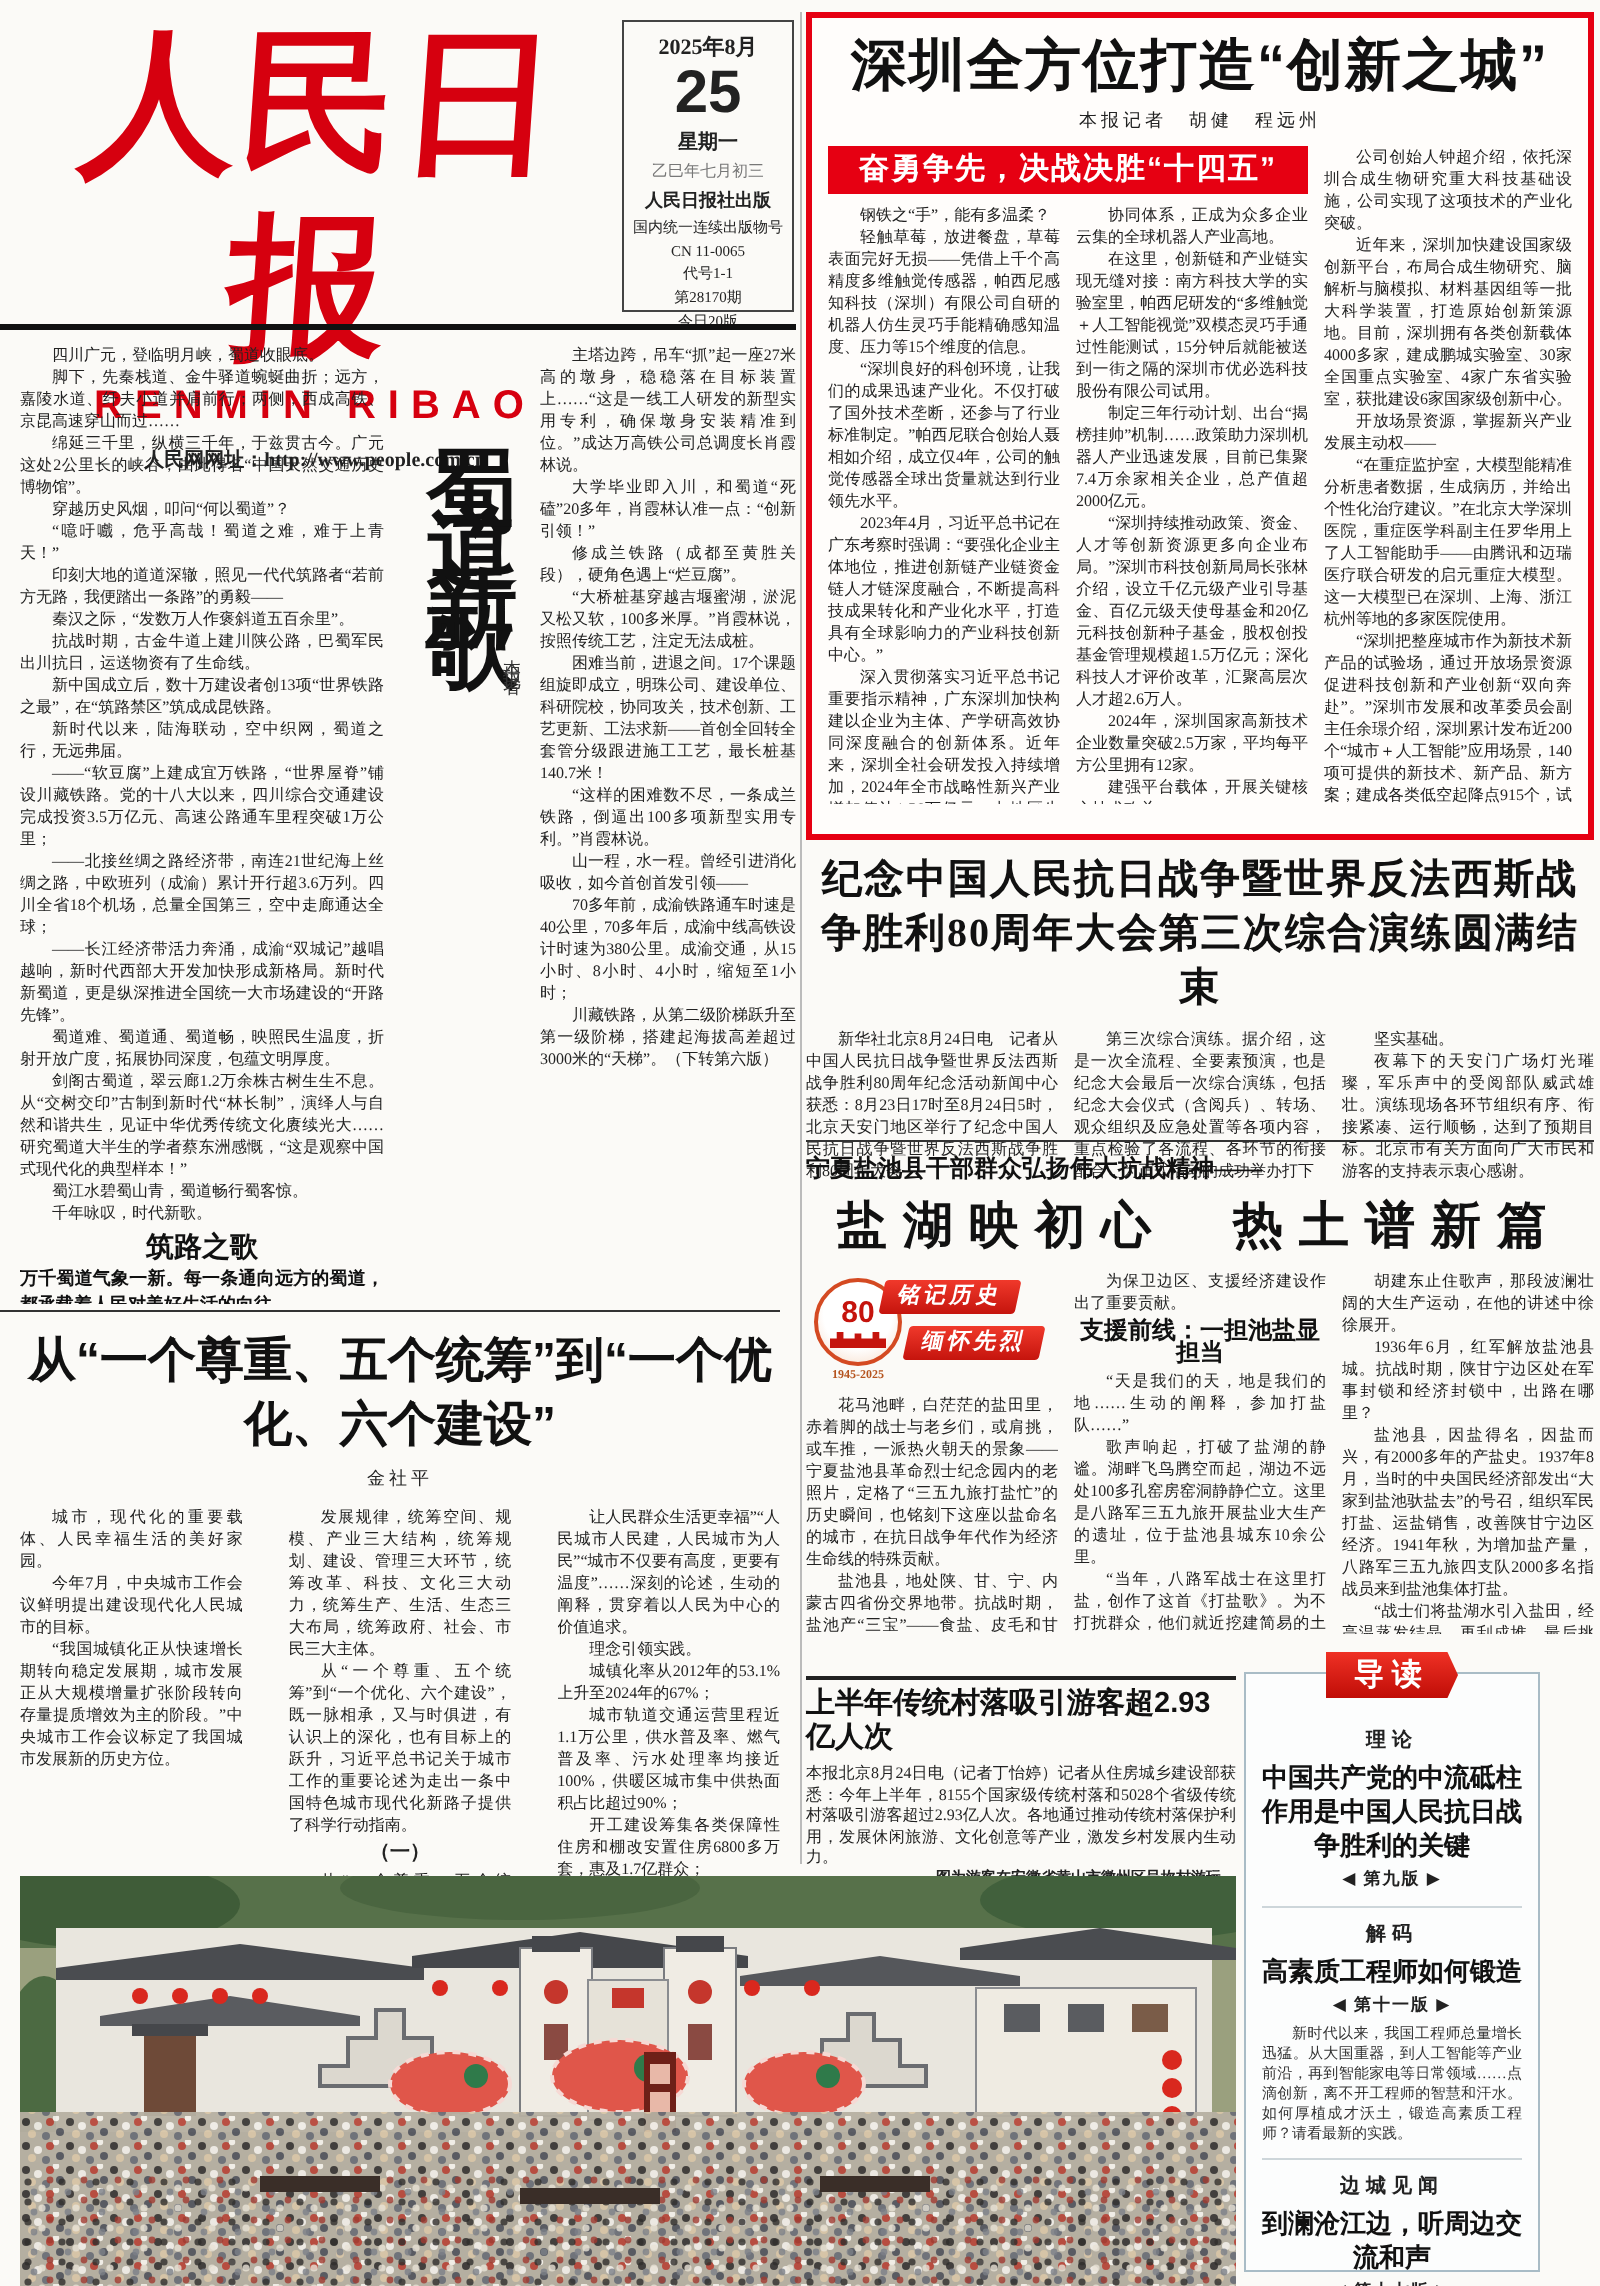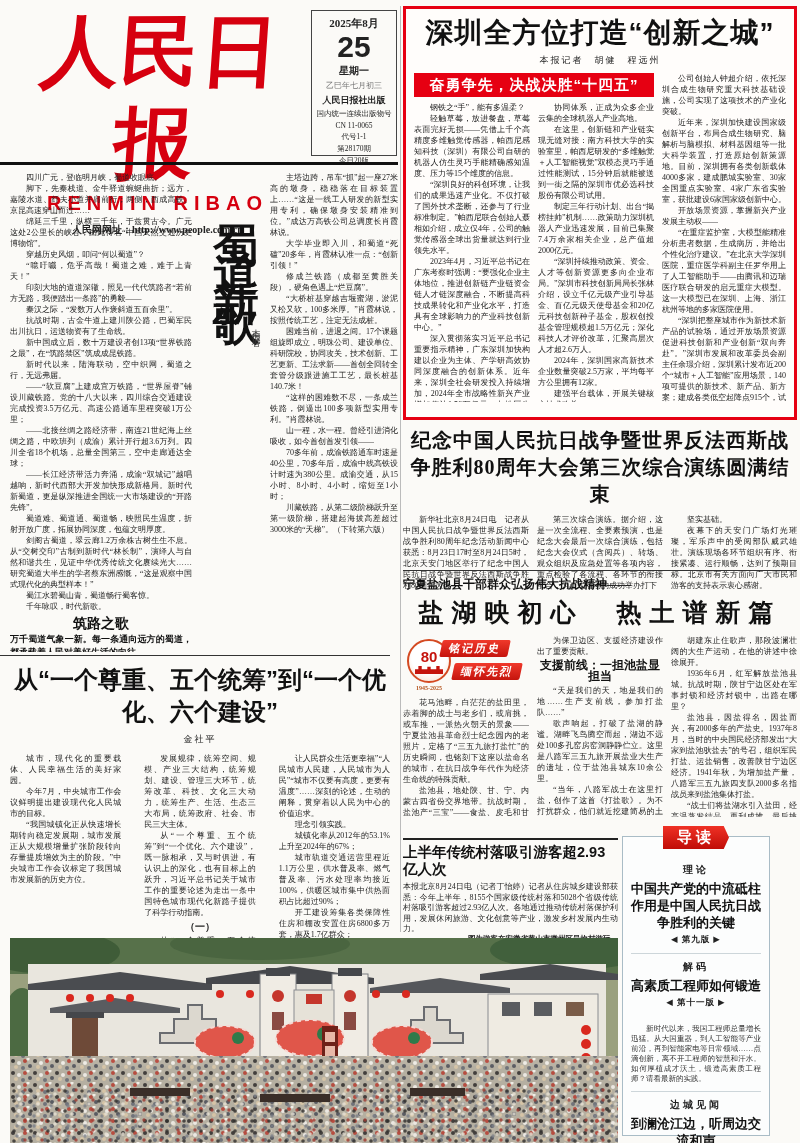--- a/index.html
+++ b/index.html
@@ -86,21 +86,21 @@
   .vg-cap { font-size:7.5px; color:#222; text-align:right; font-weight:700; }
 
   
   .daodu { position:absolute; left:622px; top:836px; width:148px; height:300px; border:1px solid #a9bcc6; background:#fcfdfd; padding:20px 8px 6px; }
   .dd-tag { position:absolute; left:50%; top:-11px; transform:translateX(-50%); background:linear-gradient(180deg,#ef3125,#c00d07); color:#fff; font-weight:900; font-size:15px; letter-spacing:4px; padding:2px 14px; clip-path:polygon(0 0,92% 0,100% 50%,92% 100%,0 100%); font-family:"Liberation Sans",sans-serif; }
   .dd-sec { padding:6px 0 7px; border-bottom:1px solid #cdd6da; }
   .dd-sec:last-child { border-bottom:none; }
   .dd-cat { text-align:center; font-size:10px; font-weight:700; color:#222; letter-spacing:3px; }
   .dd-title { text-align:center; font-size:13px; font-weight:900; color:#111; line-height:17px; margin-top:3px; font-family:"Liberation Sans",sans-serif; }
   .dd-page { text-align:center; font-size:8.5px; font-weight:700; color:#222; margin-top:3px; letter-spacing:1px; }
-  .dd-body { font-size:7.5px; line-height:10px; text-align:justify; color:#333; margin-top:15px; text-indent:2em; }
+  .dd-body { font-size:7.5px; line-height:10px; text-align:justify; color:#333; margin-top:3px; text-indent:2em; }
 
   
   .photo { position:absolute; left:10px; top:938px; width:608px; height:205px; overflow:hidden; background:#9aa07e; }
 </style>
 </head>
 <body>
 
 <div class="page">
 
   <div class="masthead">
@@ -245,21 +245,21 @@
         </div>
         <div>
             <p>花马池畔，白茫茫的盐田里，赤着脚的战士与老乡们，或肩挑，或车推，一派热火朝天的景象——宁夏盐池县革命烈士纪念园内的老照片，定格了“三五九旅打盐忙”的历史瞬间，也铭刻下这座以盐命名的城市，在抗日战争年代作为经济生命线的特殊贡献。</p>
             <p>盐池县，地处陕、甘、宁、内蒙古四省份交界地带。抗战时期，盐池产“三宝”——食盐、皮毛和甘草，是陕甘宁边区重要的经济支柱和财政来源，</p>
           </div>
       </div>
       <div class="col">
         <p>为保卫边区、支援经济建设作出了重要贡献。</p>
         <div class="yh-subhead">支援前线：一担池盐显担当</div>
         <div>
-            <p>“天是我们的天，地是我们的地……生产支前线，参加打盐队……”</p>
+            <p>“天是我们的天，地是我们的地……生动的阐释，参加打盐队……”</p>
             <p>歌声响起，打破了盐湖的静谧。湖畔飞鸟腾空而起，湖边不远处100多孔窑房窑洞静静伫立。这里是八路军三五九旅开展盐业大生产的遗址，位于盐池县城东10余公里。</p>
             <p>“当年，八路军战士在这里打盐，创作了这首《打盐歌》。为不打扰群众，他们就近挖建简易的土窑洞住宿。”宁夏吴忠市委党史和地方志研究室主任</p>
           </div>
       </div>
       <div class="col">
           <div>
             <p>胡建东止住歌声，那段波澜壮阔的大生产运动，在他的讲述中徐徐展开。</p>
             <p>1936年6月，红军解放盐池县城。抗战时期，陕甘宁边区处在军事封锁和经济封锁中，出路在哪里？</p>
             <p>盐池县，因盐得名，因盐而兴，有2000多年的产盐史。1937年8月，当时的中央国民经济部发出“大家到盐池驮盐去”的号召，组织军民打盐、运盐销售，改善陕甘宁边区经济。1941年秋，为增加盐产量，八路军三五九旅四支队2000多名指战员来到盐池集体打盐。</p>
             <p>“战士们将盐湖水引入盐田，经高温蒸发结晶，再刮成堆，最后挑出晾干。”胡建东介绍，当时条件差，战士们没有工具，就用手刨；没有车拉，就用肩扛、子弹箱扛。（下转第二版）</p>

